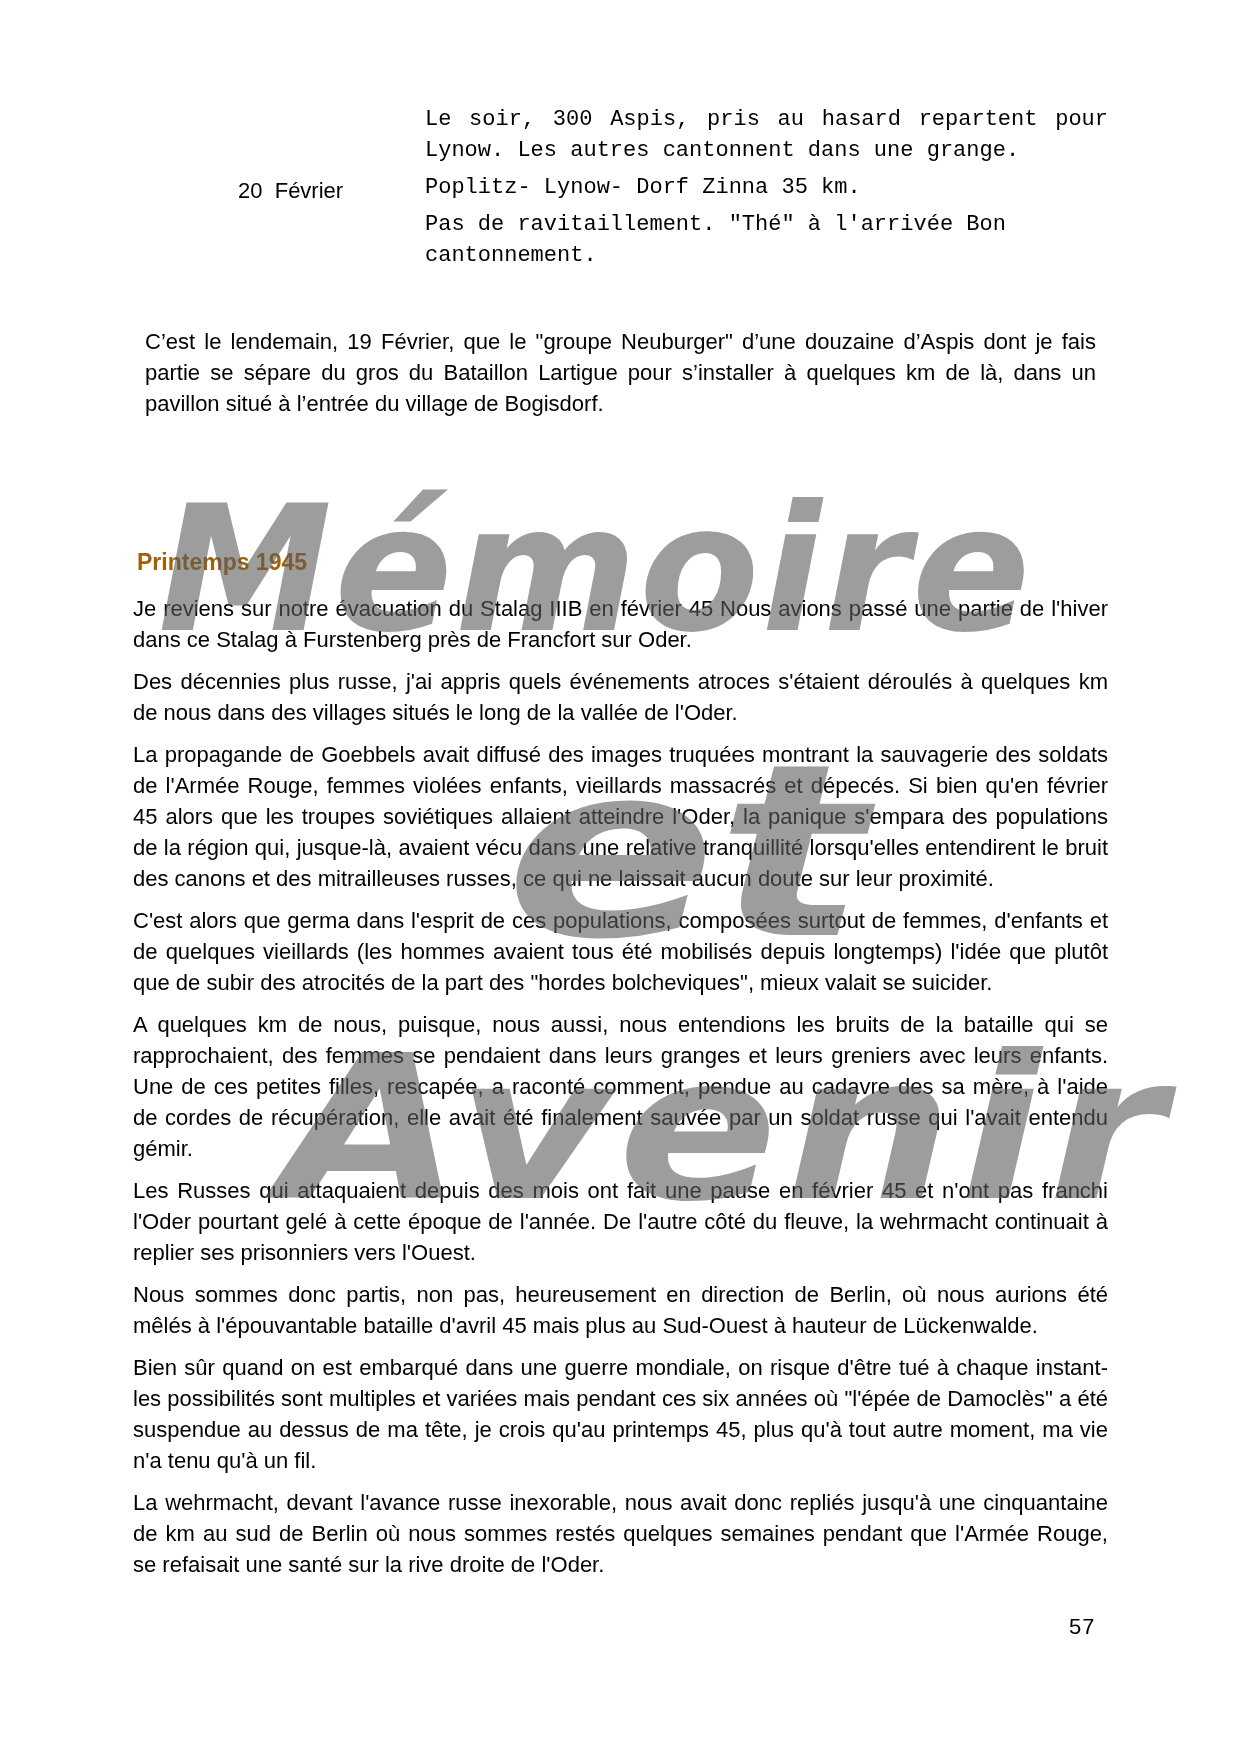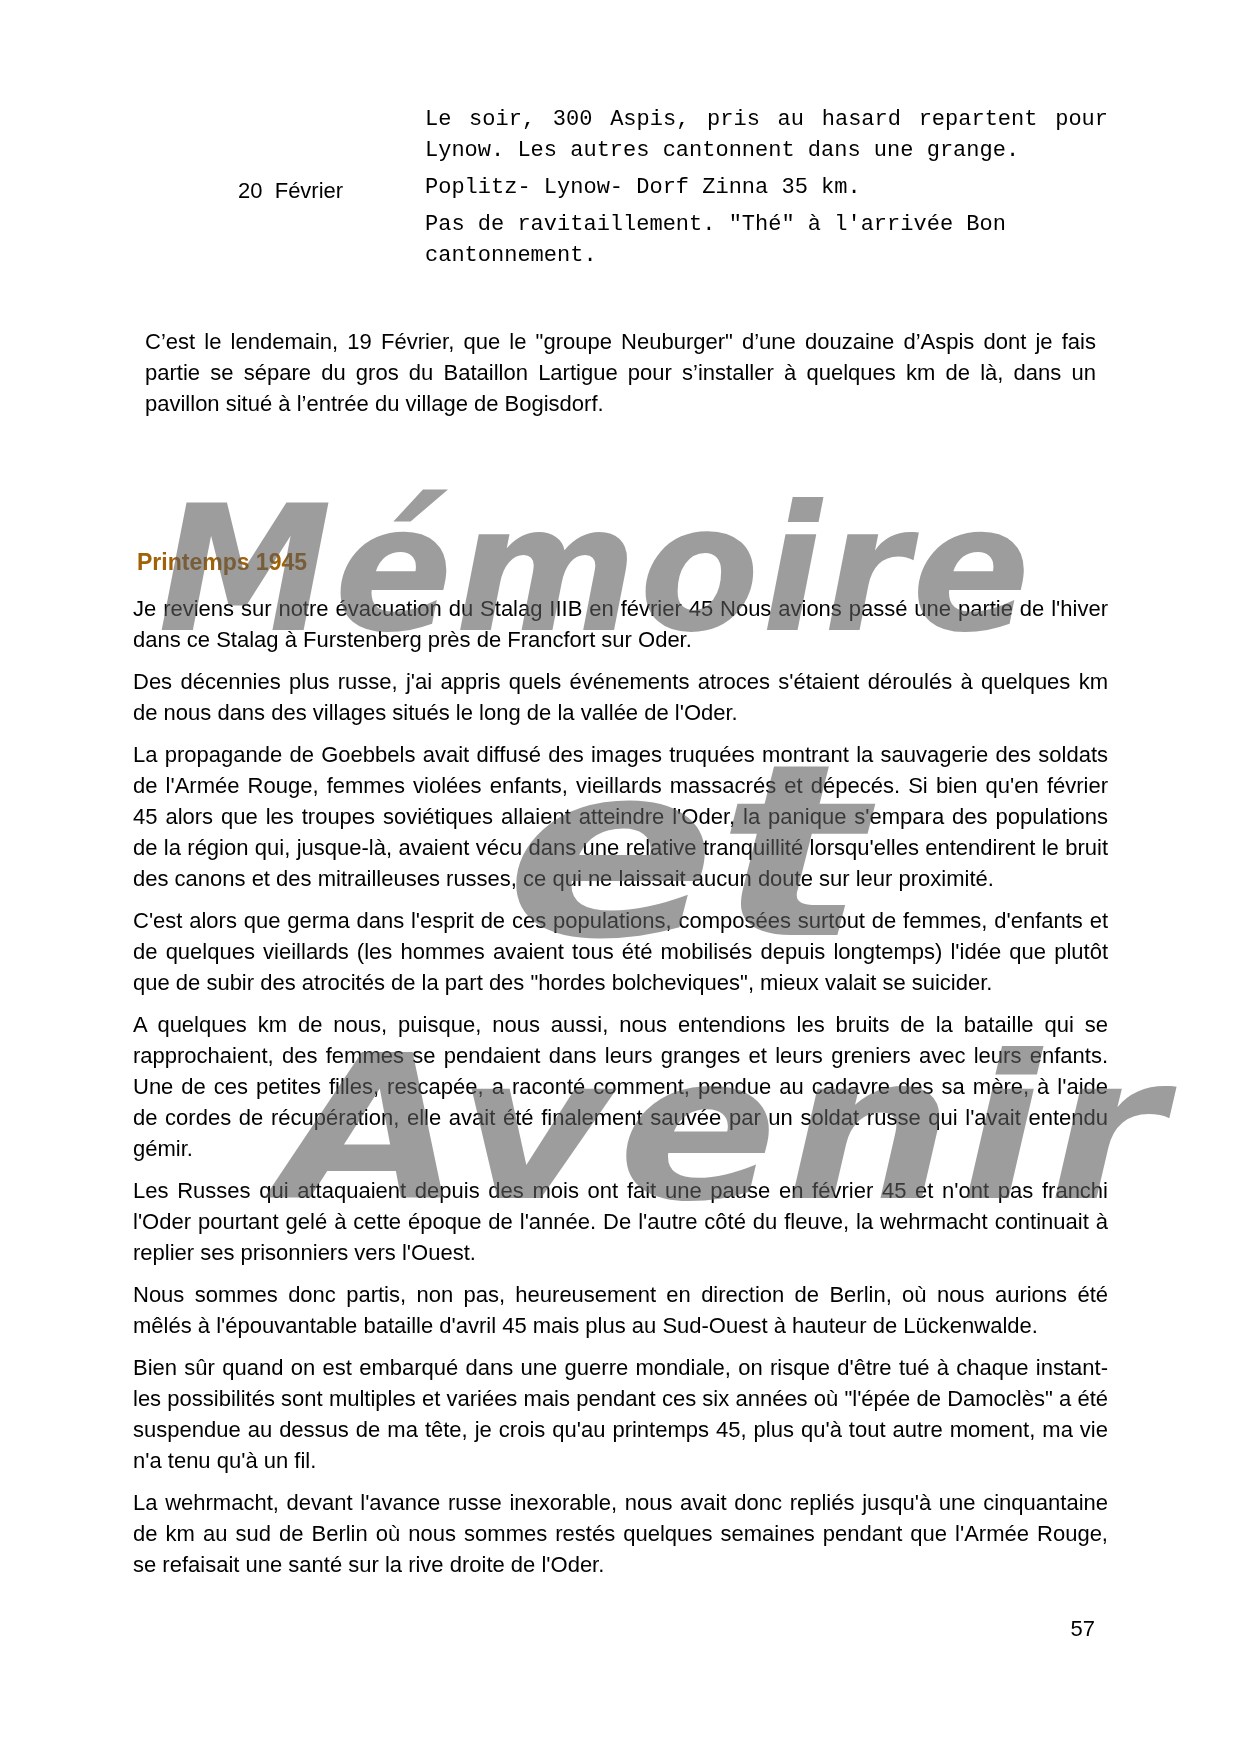--- a/index.html
+++ b/index.html
@@ -69,21 +69,21 @@
     white-space: pre;
     transform-origin: left top;
   }
   .wm-memoire { left: 158px; top: 482px; font-size: 175px; letter-spacing: 2px; }
   .wm-et      { left: 505px; top: 732px; font-size: 240px; transform: scaleX(1.3); }
   .wm-avenir  { left: 280px; top: 1029px; font-size: 200px; letter-spacing: 6px; transform: scaleX(1.18); }
   .page-number {
     position: absolute;
     top: 1616px;
     right: 145px;
-    font-family: Liberation Sans, sans-serif;
+    font-family: Liberation Mono, monospace;
     font-size: 22px;
     line-height: 1.2;
   }
 </style>
 </head>
 <body>
 
 <div class="page">
 
   <div class="content">

